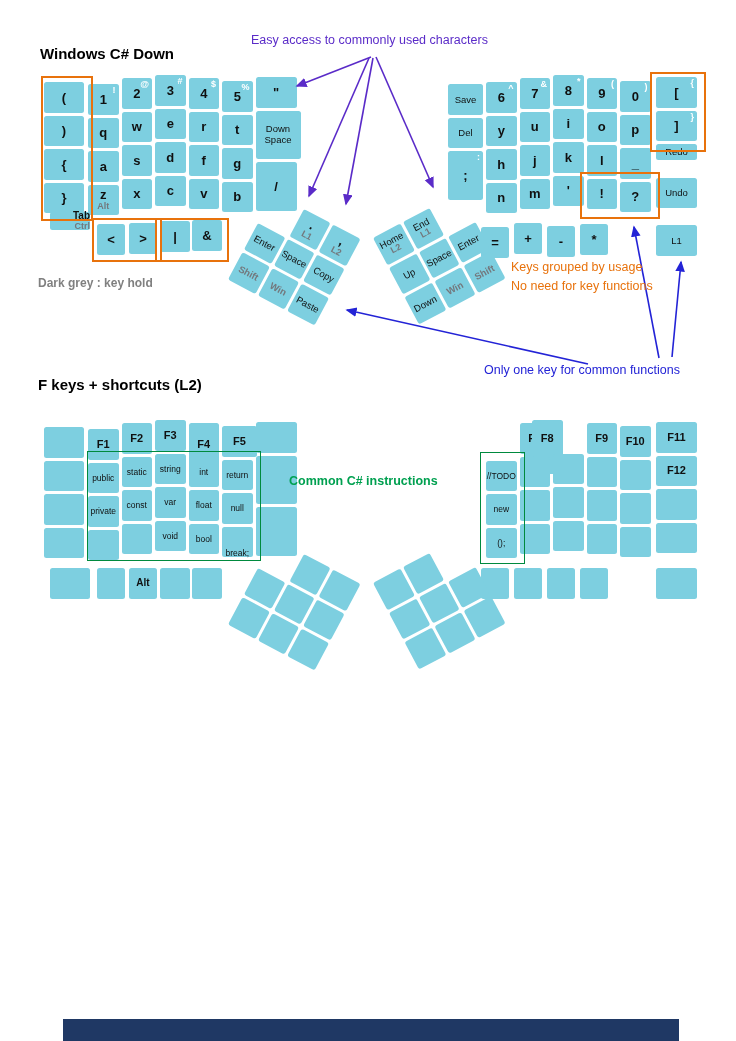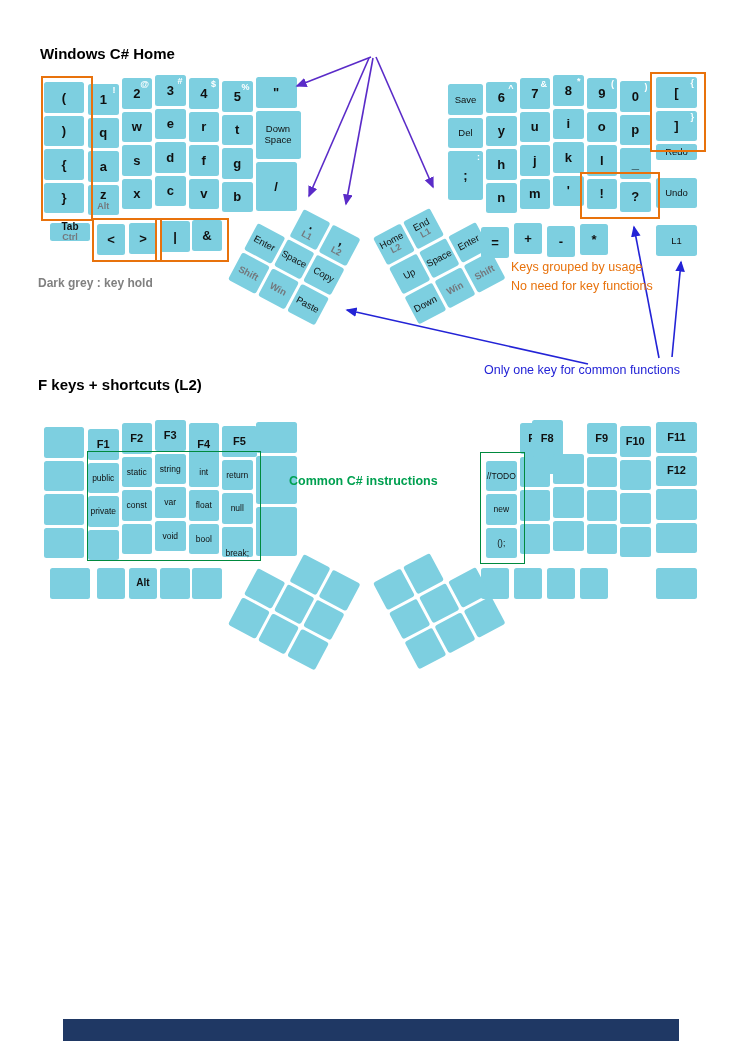--- a/index.html
+++ b/index.html
@@ -41,24 +41,25 @@
   .ln-b{stroke:var(--accent_blue);stroke-width:1.6;fill:none;}
   .mk-p{fill:var(--accent_purple);}
   .mk-b{fill:var(--accent_blue);}
   #footer-bar{position:absolute;background:var(--footer_navy);z-index:3;}
 </style>
 </head>
 <body>
 
 <div id="canvas">
 
-  <div class="txt title" style="left:40px;top:45px">Windows C# Home</div>
+  <div class="txt title" style="left:40px;top:45px">Windows C# Down</div>
   <div class="txt title" style="left:38px;top:376px">F keys + shortcuts (L2)</div>
   <div class="txt note" style="left:38px;top:276px">Dark grey : key hold</div>
 
+  <div class="txt ann ann-purple" style="left:251px;top:33px">Easy access to commonly used characters</div>
   <div class="txt ann ann-orange" style="left:511px;top:260px">Keys grouped by usage</div>
   <div class="txt ann ann-orange" style="left:511px;top:279px">No need for key functions</div>
   <div class="txt ann ann-blue" style="left:484px;top:363px">Only one key for common functions</div>
   <div class="txt ann ann-green" style="left:289px;top:474px">Common C# instructions</div>
 
   <div class="obox" style="left:41px;top:76px;width:48px;height:141px"></div>
   <div class="obox" style="left:92px;top:218px;width:66px;height:40px"></div>
   <div class="obox" style="left:155px;top:218px;width:70px;height:40px"></div>
   <div class="obox" style="left:650px;top:72px;width:52px;height:76px"></div>
   <div class="obox" style="left:580px;top:172px;width:76px;height:43px"></div>
@@ -147,21 +148,21 @@
       </div>
       <div class="key" style="left: 155px; top: 175.5px; width: 30.5px; height: 30.5px;">
         <span class="main">c</span>
       </div>
       <div class="key" style="left: 188.5px; top: 178.5px; width: 30.5px; height: 30.5px;">
         <span class="main">v</span>
       </div>
       <div class="key" style="left: 222px; top: 181.5px; width: 30.5px; height: 30.5px;">
         <span class="main">b</span>
       </div>
-      <div class="key mod" style="left: 50px; top: 223px; width: 40px; height: 18px;">
+      <div class="key mod" style="left: 50px; top: 212px; width: 40px; height: 18px; align-items: flex-end;">
         <span class="main">Tab</span>
         <span class="sub">Ctrl</span>
       </div>
       <div class="key" style="left: 97px; top: 224px; width: 28px; height: 30.5px;">
         <span class="main">&lt;</span>
       </div>
       <div class="key" style="left: 129px; top: 223px; width: 28px; height: 30.5px;">
         <span class="main">&gt;</span>
       </div>
       <div class="key" style="left: 160px; top: 221px; width: 30px; height: 30.5px;">

